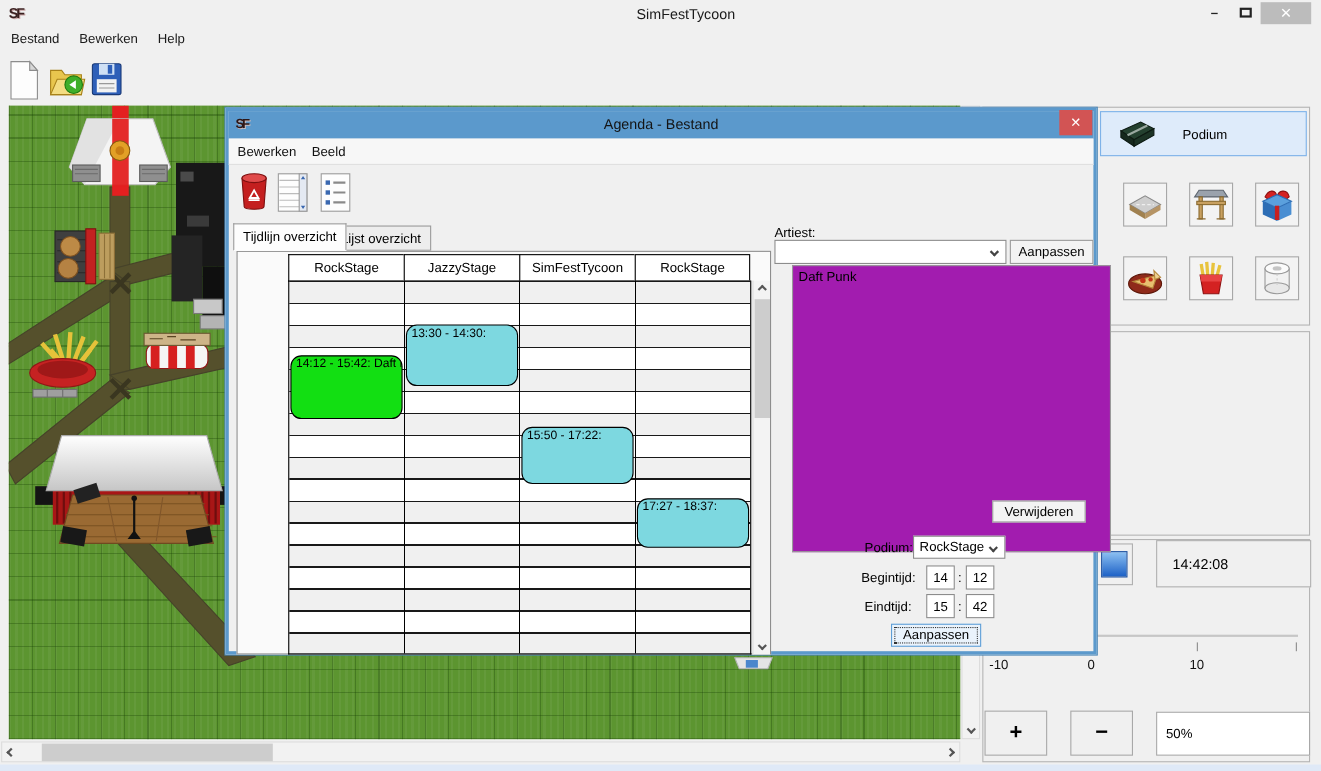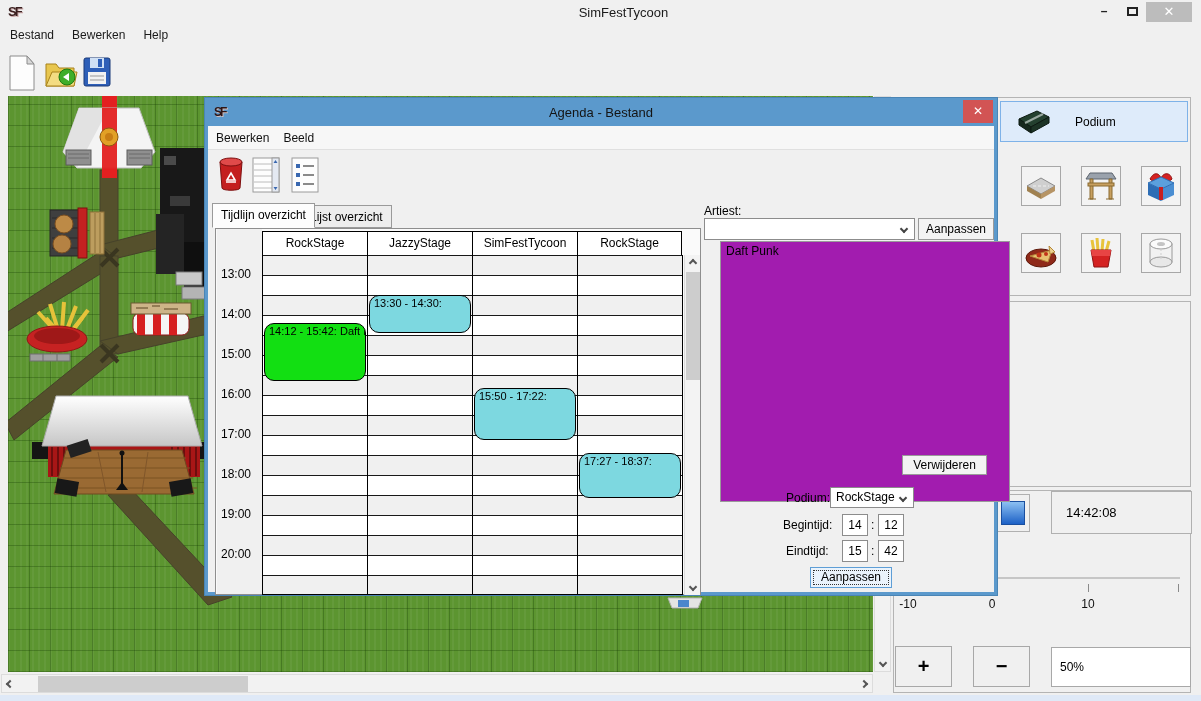--- a/index.html
+++ b/index.html
@@ -363,39 +363,29 @@
     <rect x="5" y="8" width="4" height="4" fill="#3a68b0"></rect>
       <rect x="5" y="17" width="4" height="4" fill="#3a68b0"></rect>
       <rect x="5" y="26" width="4" height="4" fill="#3a68b0"></rect>
     <path d="M12 10 h11 M12 19 h11 M12 28 h11" stroke="#8a8a8a" stroke-width="2"></path>
   </svg>
 
   <div class="abs tab" id="tab1">Tijdlijn overzicht</div>
   <div class="abs tab" id="tab2">Lijst overzicht</div>
 
   <div class="abs" id="tl">
-    <div class="abs" id="tl-gutter">
-        <div class="time-label" style="top: 38px;">13:00</div>
-        <div class="time-label" style="top: 78px;">14:00</div>
-        <div class="time-label" style="top: 118px;">15:00</div>
-        <div class="time-label" style="top: 158px;">16:00</div>
-        <div class="time-label" style="top: 198px;">17:00</div>
-        <div class="time-label" style="top: 238px;">18:00</div>
-        <div class="time-label" style="top: 278px;">19:00</div>
-        <div class="time-label" style="top: 318px;">20:00</div>
-      </div>
     <div class="abs" id="grid-headers">
         <div class="gh">RockStage</div>
         <div class="gh">JazzyStage</div>
         <div class="gh">SimFestTycoon</div>
         <div class="gh">RockStage</div>
       </div>
     <div class="abs" id="grid">
         <div class="event" style="left: 1px; width: 102px; top: 68px; height: 58px; background: rgb(18, 223, 18);">14:12 - 15:42: Daft Punk</div>
-        <div class="event" style="left: 106px; width: 102px; top: 40px; height: 38px; background: rgb(125, 216, 224);">13:30 - 14:30:</div>
+        <div class="event" style="left: 106px; width: 102px; top: 40px; height: 56px; background: rgb(125, 216, 224);">13:30 - 14:30:</div>
         <div class="event" style="left: 211px; width: 102px; top: 133.333px; height: 52px; background: rgb(125, 216, 224);">15:50 - 17:22:</div>
         <div class="event" style="left: 316px; width: 102px; top: 198px; height: 44.6667px; background: rgb(125, 216, 224);">17:27 - 18:37:</div>
       </div>
     <div class="abs" id="tl-sb">
       <div class="sb-arrow" style="left:0;top:0">
           <span class="chev up"></span>
         </div>
       <div class="sb-thumb" style="left:1px;top:17px;width:14px;height:108px"></div>
       <div class="sb-arrow" style="left:0;top:324px">
           <span class="chev down"></span>

